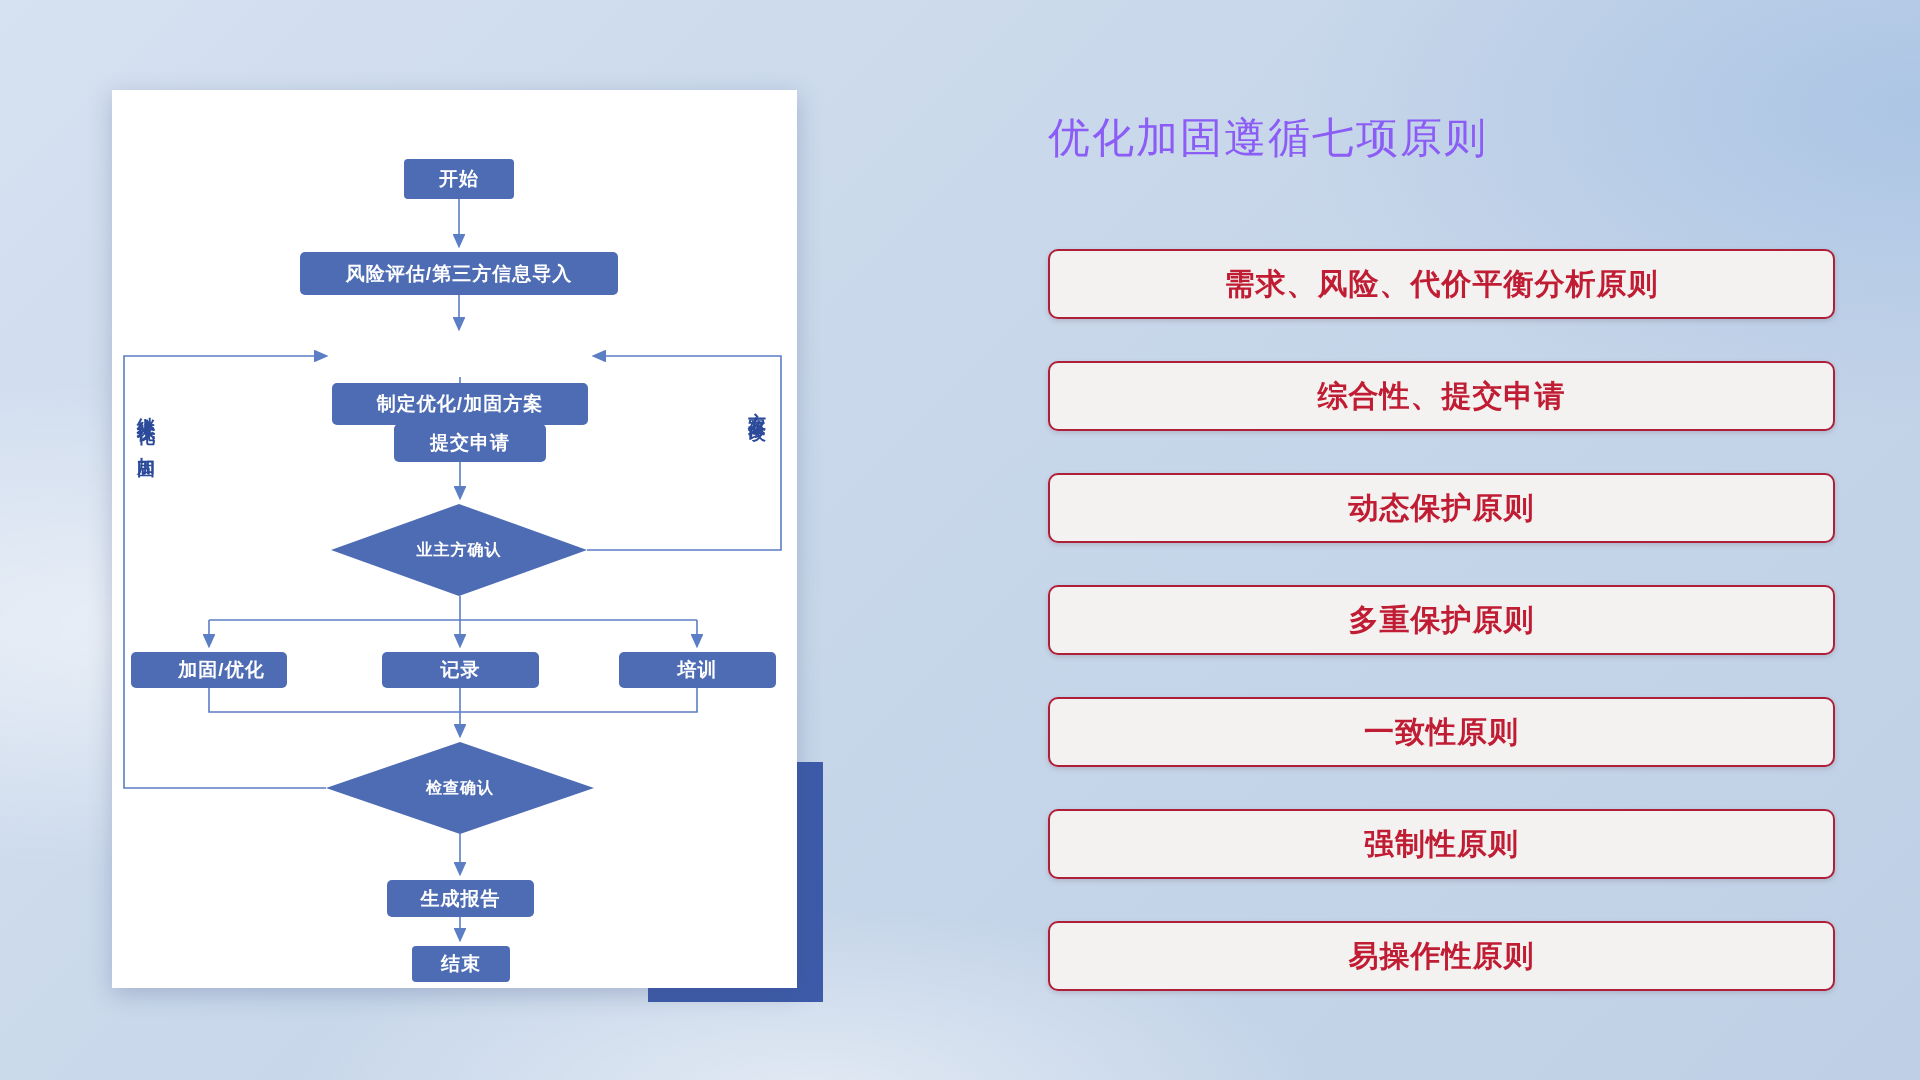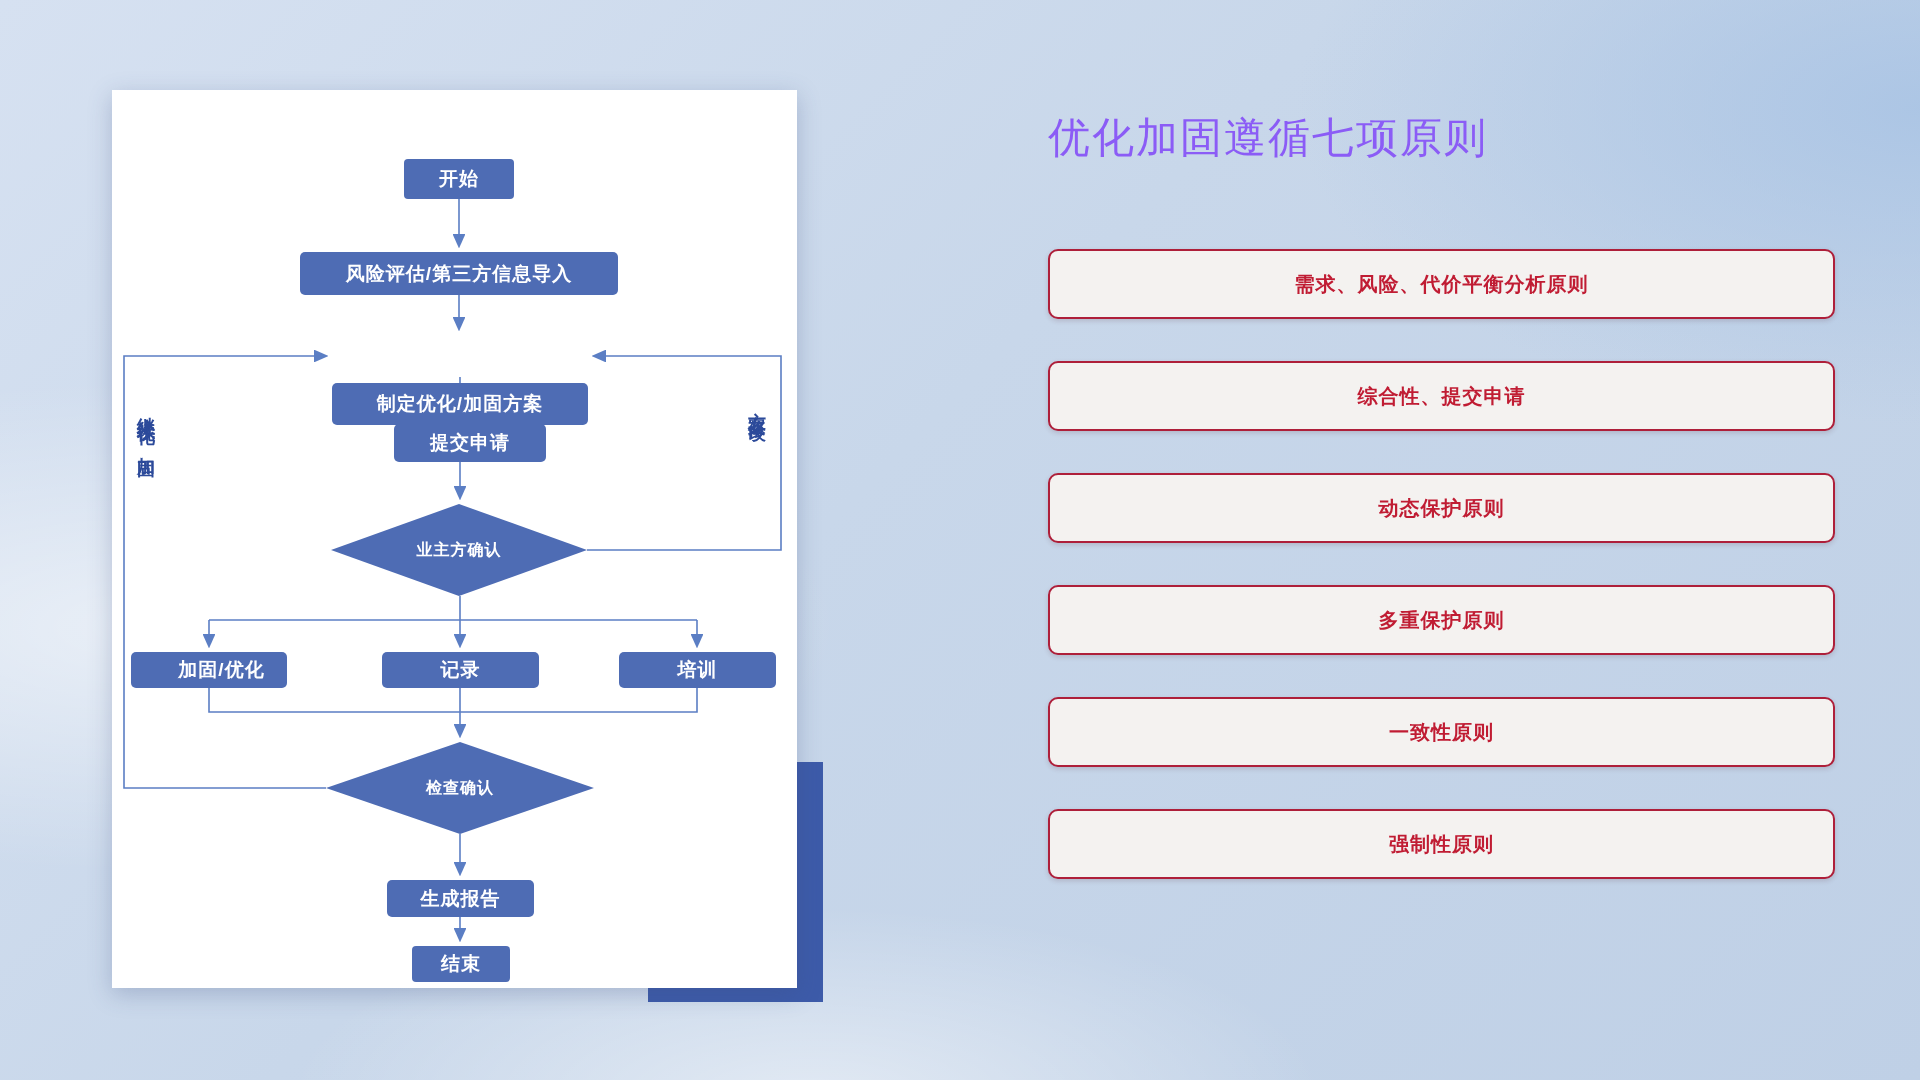--- a/index.html
+++ b/index.html
@@ -59,21 +59,21 @@
   .pill-list {
     position: absolute; left: 1048px; top: 249px; width: 787px; z-index: 2;
     display: flex; flex-direction: column; gap: 42px;
   }
   .pill {
     height: 70px; width: 100%;
     background: #f4f2f0;
     border: 2px solid #ae1f3a;
     border-radius: 10px;
     display: flex; align-items: center; justify-content: center;
-    color: #c01c33; font-size: 20px; font-weight: 600; letter-spacing: 1px;
+    color: #c01c33; font-size: 30px; font-weight: 600; letter-spacing: 1px;
     box-shadow: 0 2px 5px rgba(90, 40, 50, 0.18);
   }
 </style>
 </head>
 <body>
 
 <div class="decor-rect"></div>
 
 <div class="card">
 
@@ -136,13 +136,14 @@
 
 <h1 class="right-title">优化加固遵循七项原则</h1>
 
 <div class="pill-list">
   <div class="pill">需求、风险、代价平衡分析原则</div>
   <div class="pill">综合性、提交申请</div>
   <div class="pill">动态保护原则</div>
   <div class="pill">多重保护原则</div>
   <div class="pill">一致性原则</div>
   <div class="pill">强制性原则</div>
+  <div class="pill">易操作性原则</div>
 </div>
 
 </body></html>

